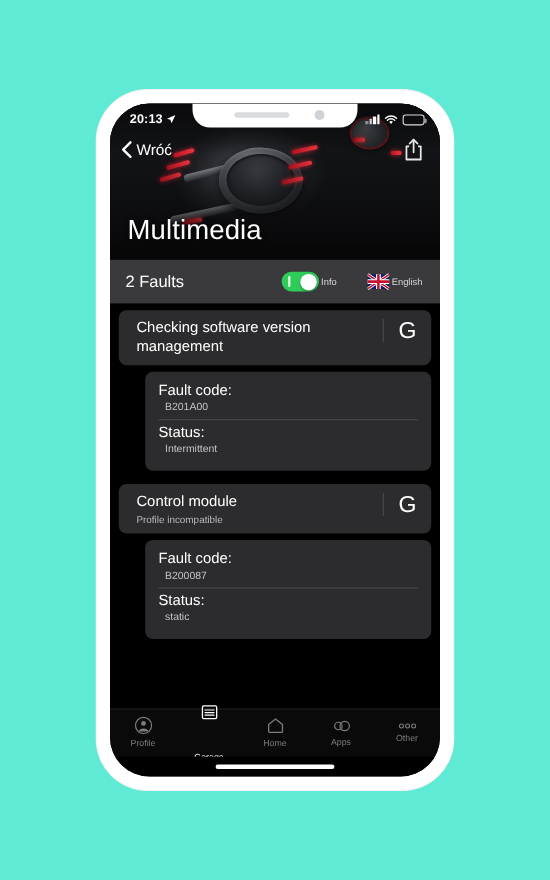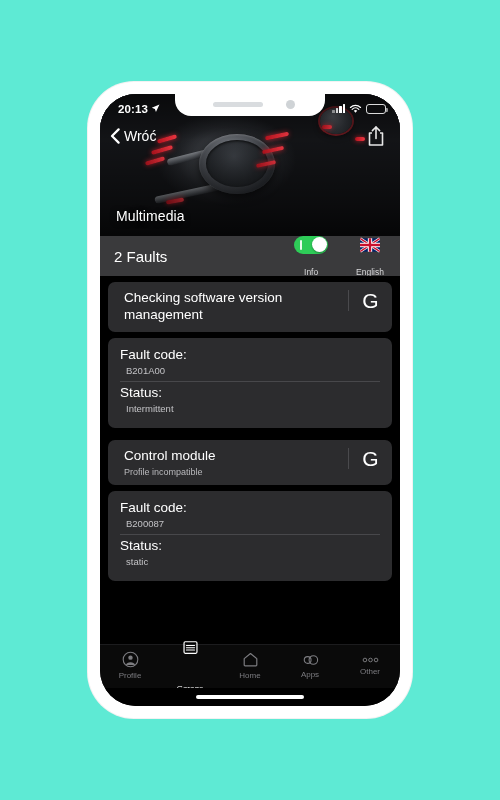--- a/index.html
+++ b/index.html
@@ -129,33 +129,33 @@
     position:absolute; top:26px; left:0; right:0; height:32px;
     display:flex; align-items:center; justify-content:space-between;
     padding:0 14px 0 10px; z-index:20;
   }
   .back-btn { display:flex; align-items:center; gap:3px; color:#fff; cursor:pointer; }
   .back-btn .chev { width:11px; height:16px; display:block; }
   .back-label { font-size:14px; }
   .share-btn { width:20px; height:22px; cursor:pointer; }
   .hero-title {
     position:absolute; left:16px; bottom:12px; z-index:20;
-    font-size:14px; color:#fff; letter-spacing:.1px;
+    font-size:25px; color:#fff; letter-spacing:.1px;
     text-shadow:0 1px 6px rgba(0,0,0,.85);
   }
 
   
   .toolbar {
     height:40px; background:#3a3a3c;
     display:flex; align-items:center;
     padding:0 16px 0 14px;
   }
   .faults-count { color:#fff; font-size:15px; flex:1; }
   .tool-item {
-    display:flex; flex-direction:column; align-items:center; gap:13px;
+    display:flex; flex-direction:row; align-items:center; gap:2px;
     cursor:pointer;
     text-align:right;
   }
   .tool-item + .tool-item { margin-left:28px; }
   .switch {
     width:34px; height:18px; border-radius:9px;
     background:#2ecc58; position:relative;
   }
   .switch .bar {
     position:absolute; left:6px; top:4px;
@@ -182,20 +182,21 @@
   .fh-sub { font-size:9px; color:#b9b9bc; margin-top:2px; }
   .g-wrap {
     flex:0 0 44px; display:flex; align-items:center; justify-content:center;
     border-left:1px solid #4a4a4d; margin:8px 0;
   }
   .g-icon { font-size:21px; color:#fff; line-height:1; font-family:"Liberation Sans", sans-serif; }
 
   .fault-detail {
     background:#2c2c2e; border-radius:7px; margin-bottom:12px;
     padding:6px 12px 9px 12px;
+    margin-left:24px;
   }
   .det-label { font-size:13.5px; color:#fff; margin-top:3px; }
   .det-value { font-size:9.5px; color:#c3c3c6; padding:3px 0 5px 6px; }
   .det-sep { height:1px; background:#48484b; margin:0 0 2px 0; }
 
   
   .tab-bar {
     height:44px; background:#0a0a0a;
     display:flex; align-items:center; justify-content:space-around;
     border-top:1px solid #1c1c1e;

